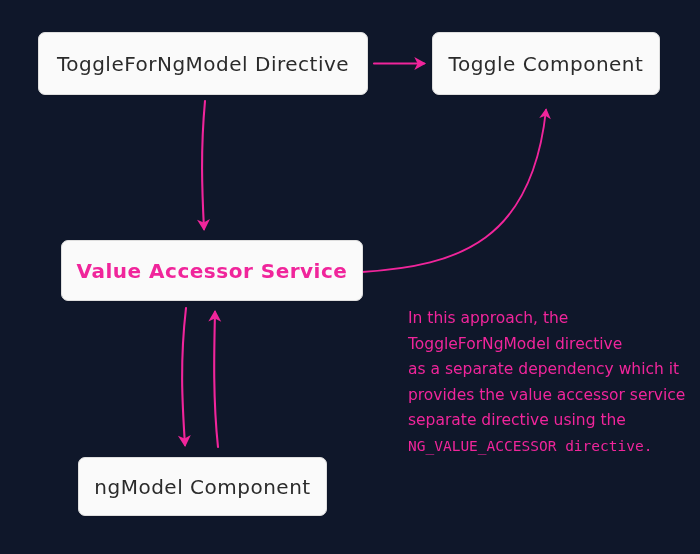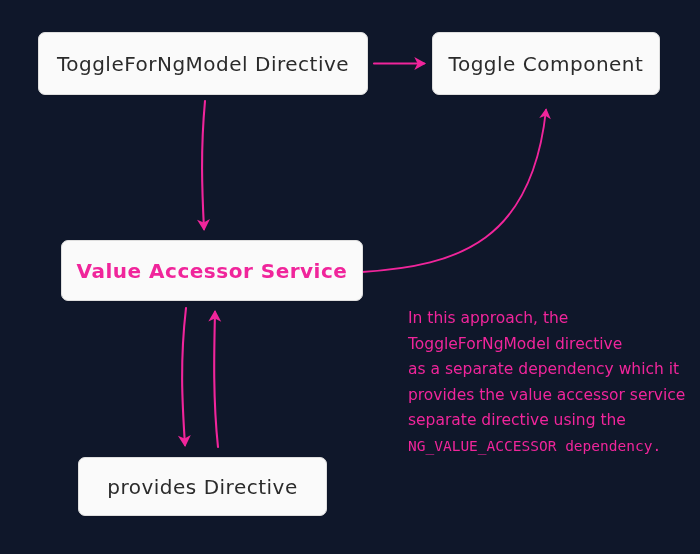--- a/index.html
+++ b/index.html
@@ -118,25 +118,25 @@
 
   <div class="node" id="node-toggle-component">
     <span class="label hand">Toggle Component</span>
   </div>
 
   <div class="node" id="node-value-accessor">
     <span class="label hand accent">Value Accessor Service</span>
   </div>
 
   <div class="node" id="node-ngmodel">
-    <span class="label hand">provides Directive</span>
+    <span class="label hand">ngModel Component</span>
   </div>
 
   <div id="annotation">
     <span class="ln">In this approach, the</span>
     <span class="ln">ToggleForNgModel directive</span>
     <span class="ln">as a separate dependency which it</span>
     <span class="ln">provides the value accessor service</span>
     <span class="ln">separate directive using the</span>
-    <span class="ln code">NG_VALUE_ACCESSOR dependency.</span>
+    <span class="ln code">NG_VALUE_ACCESSOR directive.</span>
   </div>
 
 </div>
 
 </body></html>

